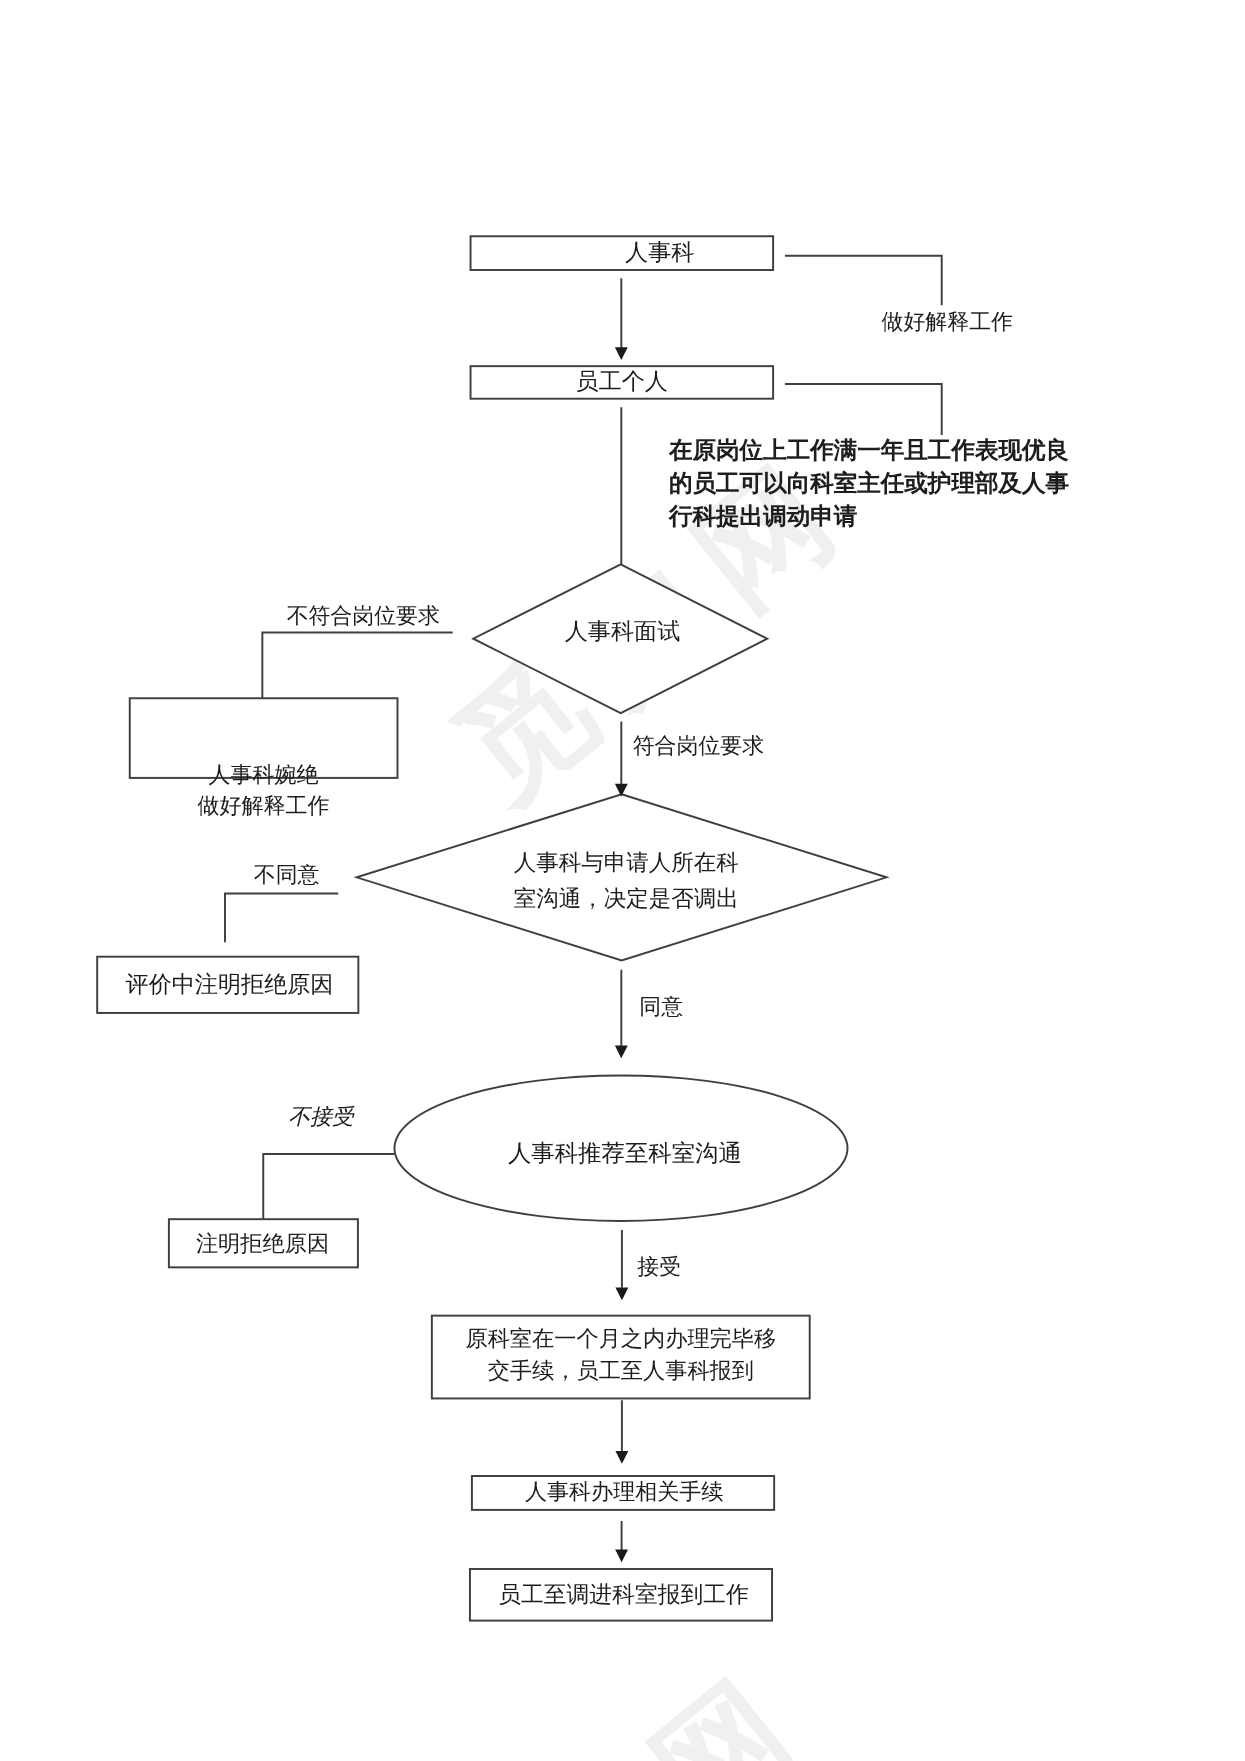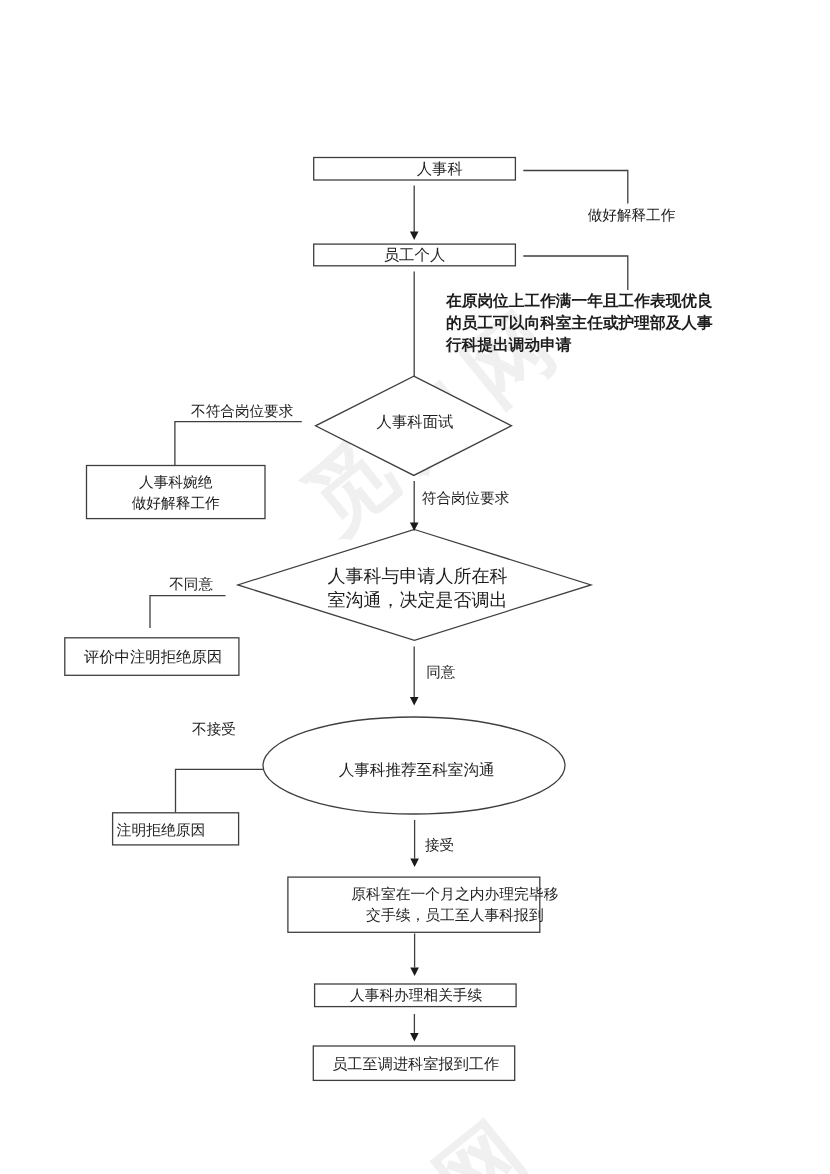--- a/index.html
+++ b/index.html
@@ -18,26 +18,26 @@
     font-family:"Liberation Sans",sans-serif;
     color:var(--text);
   }
   .abs{position:absolute;}
   .ctr{transform:translate(-50%,-50%);text-align:center;white-space:pre-line;}
   .ctry{transform:translateY(-50%);text-align:left;white-space:pre-line;}
   .title{font-size:22.6px;font-weight:700;letter-spacing:0.2px;white-space:nowrap;}
   .node-text{font-size:15.4px;line-height:21.5px;white-space:pre-line;}
   .lbl{font-size:14.6px;line-height:16px;white-space:pre-line;}
   .para{font-size:15.7px;line-height:21.9px;font-weight:bold;}
-  .lh24{line-height:24px;font-size:18px;}
+  .lh24{line-height:24px;font-size:15px;}
   .f147{font-size:14.7px;}
   .f148{font-size:14.8px;}
   .f152{font-size:15.2px;}
   .f156{font-size:15.6px;}
-  .lh208{line-height:20.8px;}
+  .lh208{line-height:20.8px;margin-top:35px;}
   .lh214{line-height:21.4px;}
   .watermark{
     font-size:84px;
     letter-spacing:18px;
     color:var(--wm);
     font-weight:900;
     white-space:nowrap;
     transform:translate(-50%,-50%) rotate(-39deg);
   }
   svg{position:absolute;left:0;top:0;}
@@ -103,30 +103,30 @@
 
   <div class="abs ctr node-text" style="left:415.8px;top:168.8px;margin-left:24px;">人事科</div>
   <div class="abs ctr node-text" style="left:414.5px;top:255px;">员工个人</div>
   <div class="abs ctr node-text" style="left:415px;top:421.5px;">人事科面试</div>
   <div class="abs ctr node-text lh24" style="left:417.5px;top:588.2px;">人事科与申请人所在科
 室沟通，决定是否调出</div>
   <div class="abs ctr node-text f147 lh208" style="left:175.7px;top:492.8px;">人事科婉绝
 做好解释工作</div>
   <div class="abs ctr node-text" style="left:153px;top:657px;">评价中注明拒绝原因</div>
   <div class="abs ctr node-text f156" style="left:416.6px;top:769.7px;">人事科推荐至科室沟通</div>
-  <div class="abs ctr node-text f148" style="left:161px;top:830.5px;">注明拒绝原因</div>
-  <div class="abs ctr node-text f148 lh214" style="left:413.9px;top:904.7px;margin-left:41px;">原科室在一个月之内办理完毕移
+  <div class="abs ctr node-text f148" style="left:175px;top:830.5px;">注明拒绝原因</div>
+  <div class="abs ctr node-text f148 lh214" style="left:413.9px;top:904.7px;">原科室在一个月之内办理完毕移
 交手续，员工至人事科报到</div>
   <div class="abs ctr node-text f147" style="left:416.1px;top:995.7px;">人事科办理相关手续</div>
   <div class="abs ctr node-text f152" style="left:415.7px;top:1064px;">员工至调进科室报到工作</div>
 
   <div class="abs ctr lbl" style="left:631.5px;top:215.3px;">做好解释工作</div>
   <div class="abs ctry para" style="left:446px;top:322.7px;">在原岗位上工作满一年且工作表现优良
 的员工可以向科室主任或护理部及人事
 行科提出调动申请</div>
   <div class="abs ctr lbl" style="left:242.2px;top:410.7px;">不符合岗位要求</div>
   <div class="abs ctr lbl" style="left:465.6px;top:497.6px;">符合岗位要求</div>
   <div class="abs ctr lbl" style="left:191.1px;top:584.2px;">不同意</div>
   <div class="abs ctr lbl" style="left:440.8px;top:672.3px;">同意</div>
-  <div class="abs ctr lbl" style="left:214px;top:729px;">不接受</div>
+  <div class="abs ctr lbl" style="left:214px;top:745px;font-style:italic;">不接受</div>
   <div class="abs ctr lbl" style="left:439.5px;top:845.4px;">接受</div>
 
 </div>
 
 </body></html>

